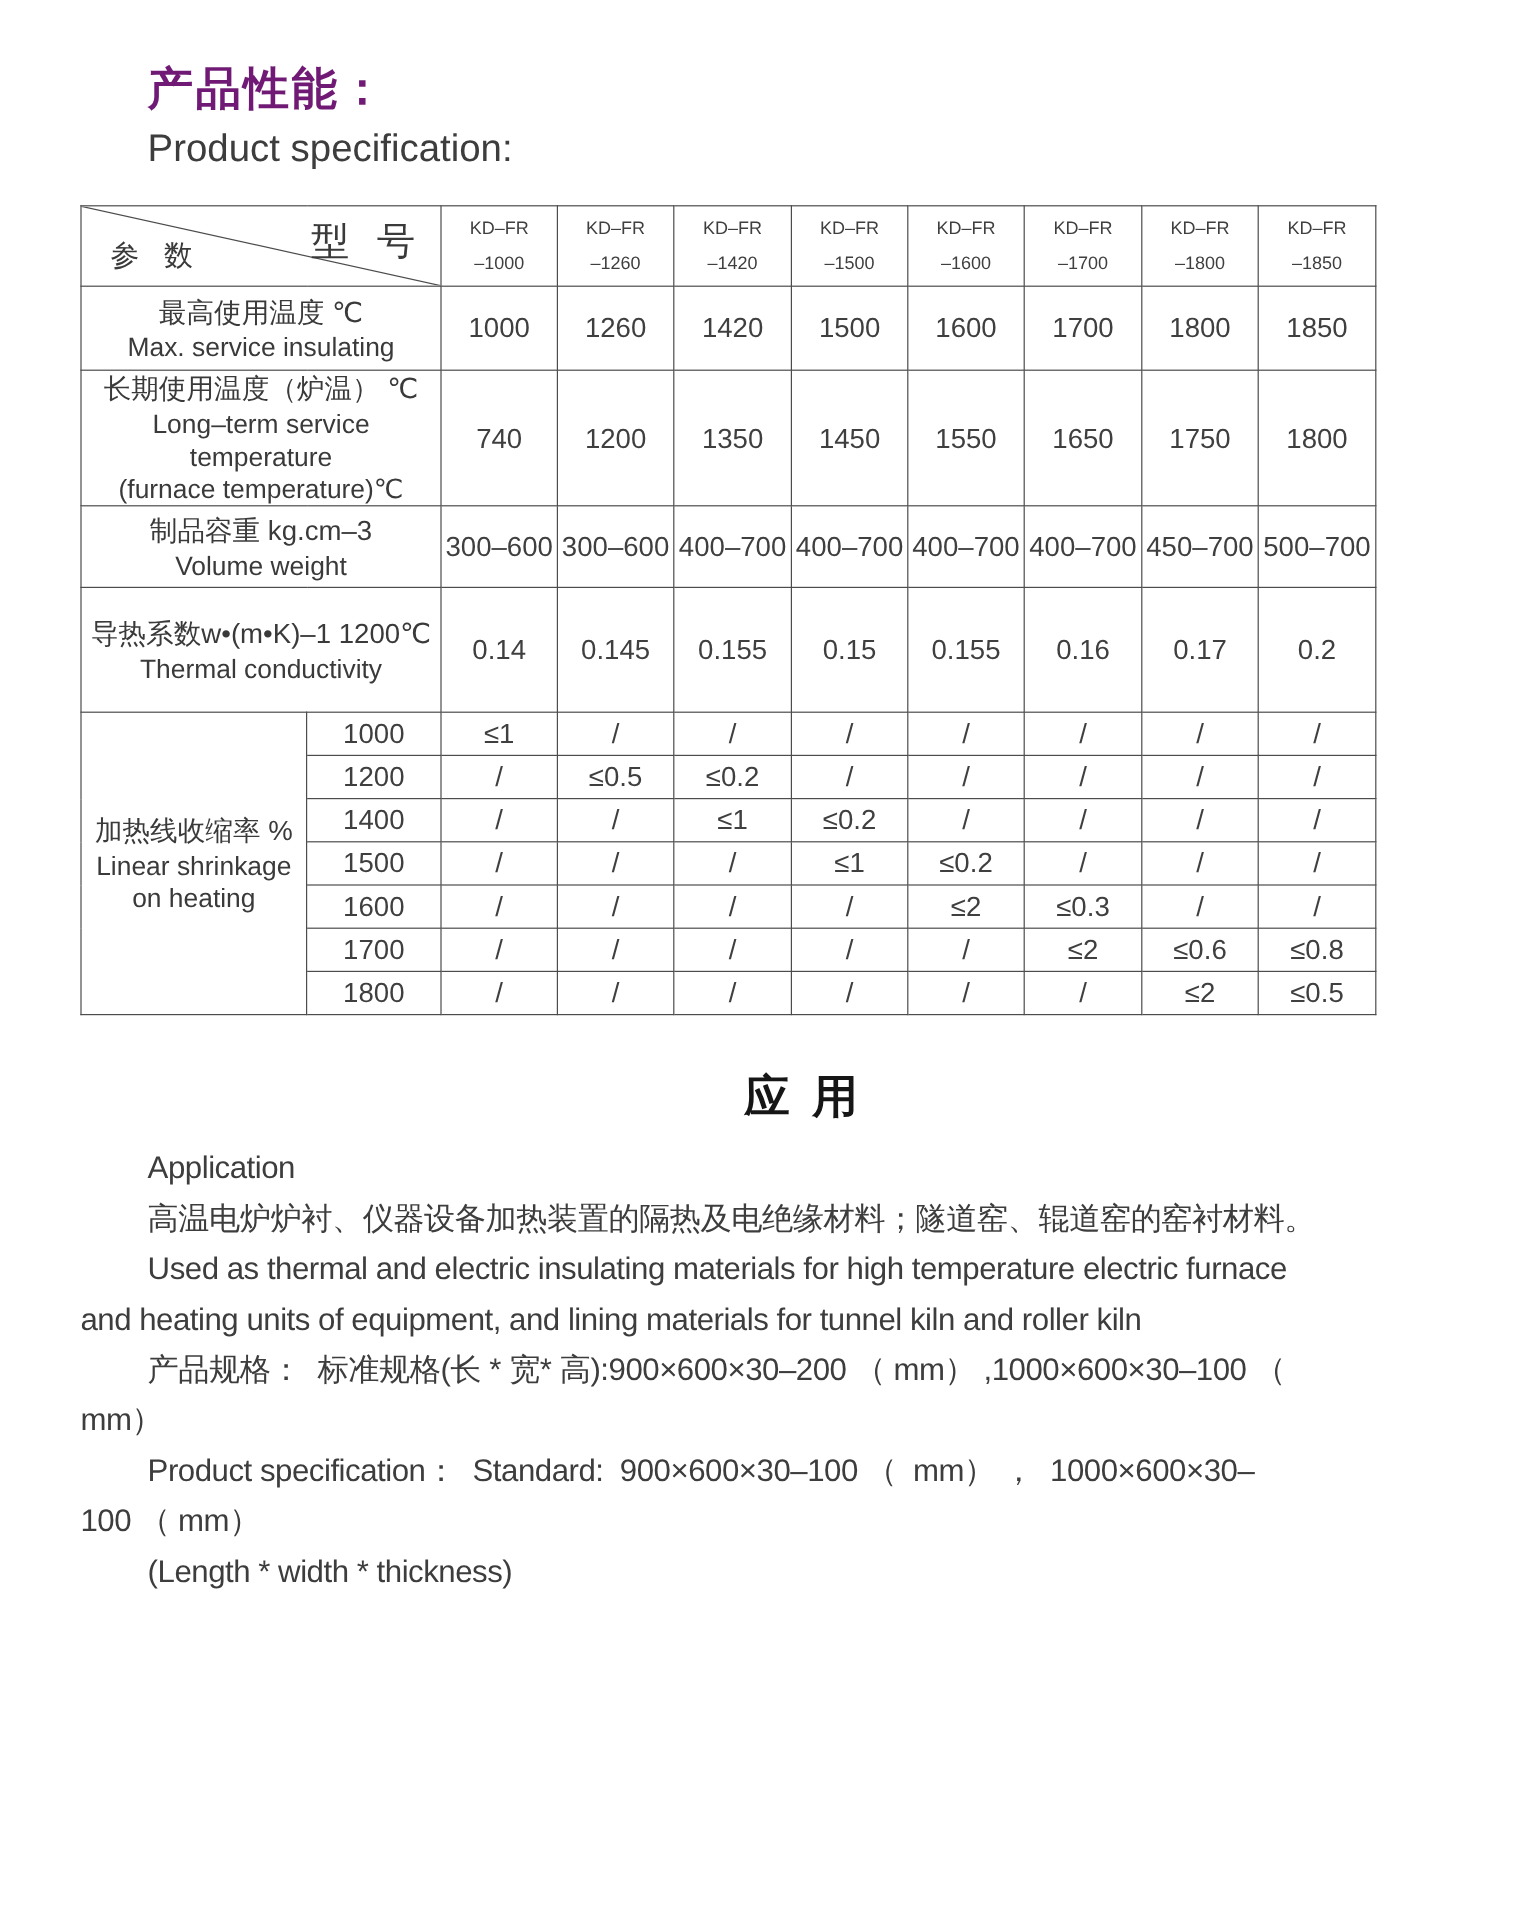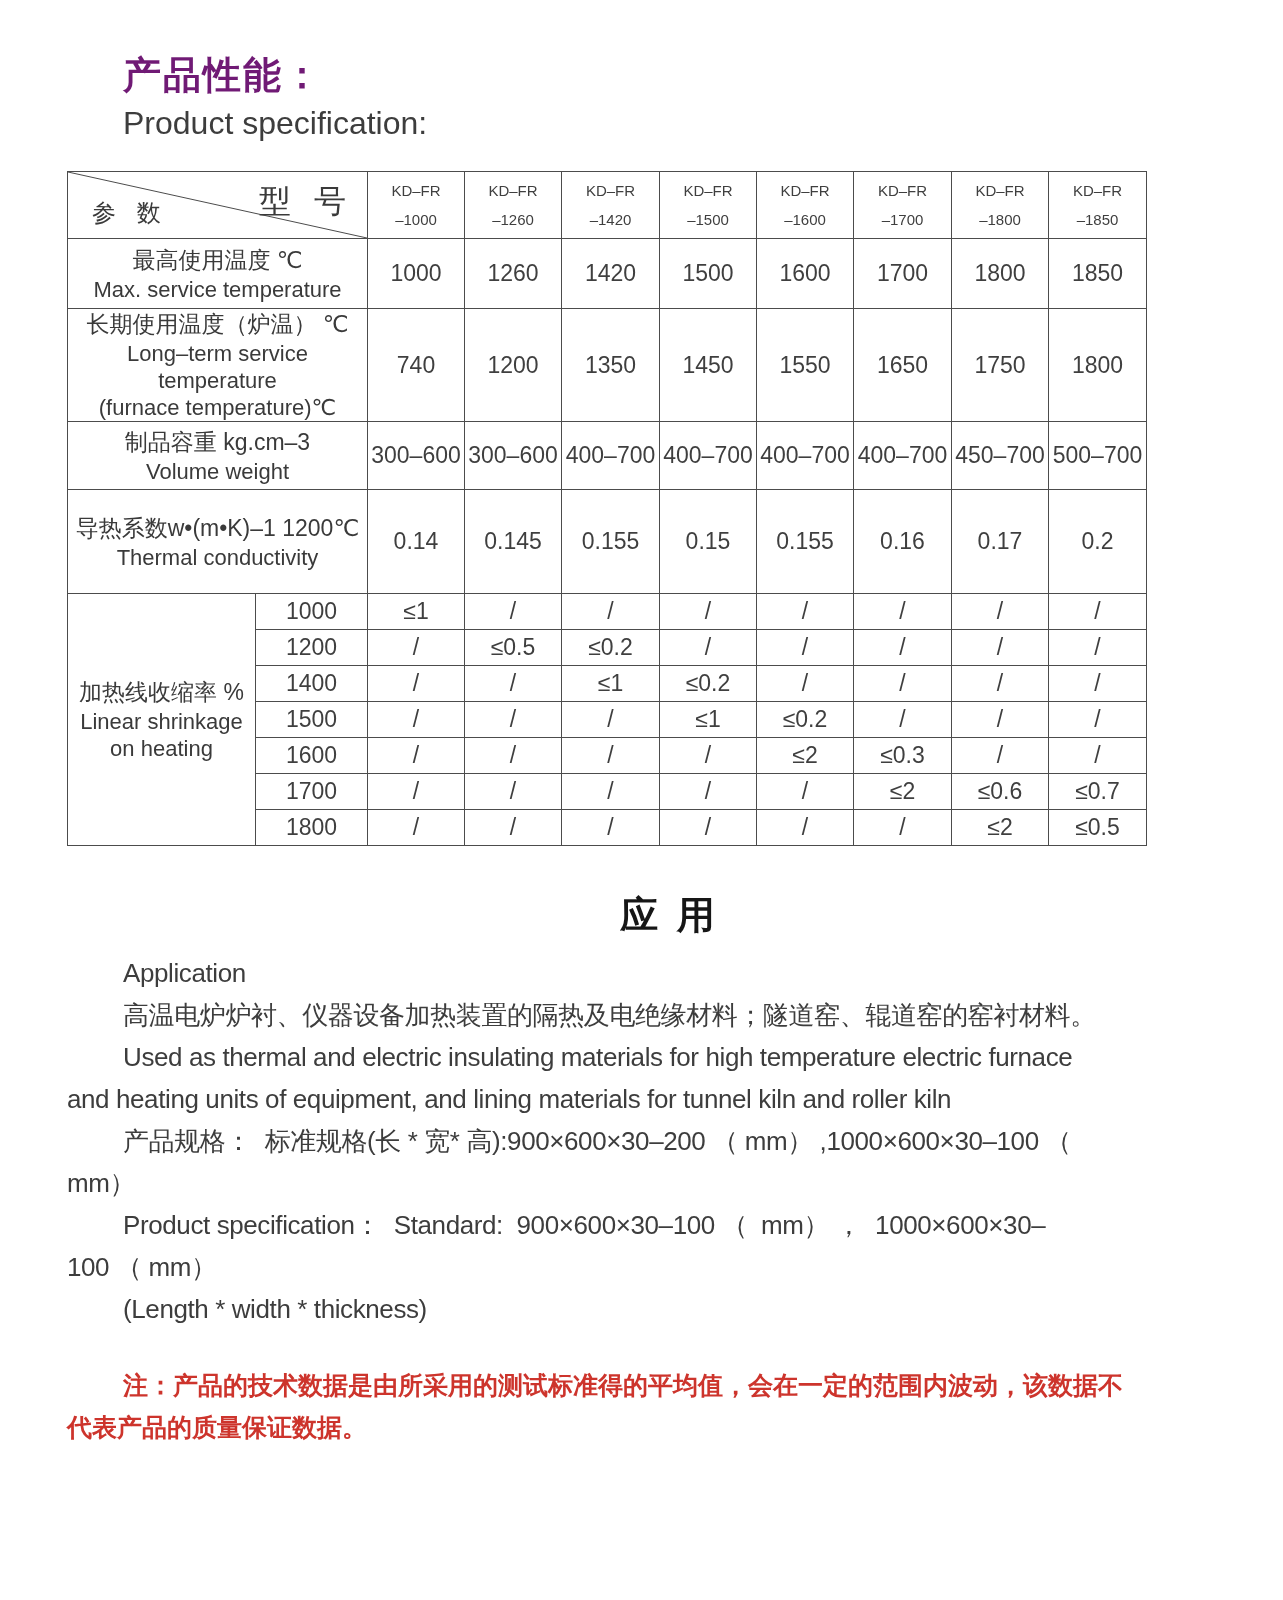--- a/index.html
+++ b/index.html
@@ -102,21 +102,21 @@
 –1700</td>
       <td class="c-model">KD–FR
 –1800</td>
       <td class="c-model">KD–FR
 –1850</td>
     </tr>
 
     <tr style="height:70px">
       <td colspan="2" class="c-label">
         <div class="lz">最高使用温度  ℃</div>
-        <div class="le">Max. service temperature</div>
+        <div class="le">Max. service insulating</div>
       </td>
       <td class="c-val">1000</td>
       <td class="c-val">1260</td>
       <td class="c-val">1420</td>
       <td class="c-val">1500</td>
       <td class="c-val">1600</td>
       <td class="c-val">1700</td>
       <td class="c-val">1800</td>
       <td class="c-val">1850</td>
     </tr>
@@ -229,21 +229,21 @@
     </tr>
     <tr style="height:36px">
       <td class="c-temp">1700</td>
       <td class="c-val">/</td>
       <td class="c-val">/</td>
       <td class="c-val">/</td>
       <td class="c-val">/</td>
       <td class="c-val">/</td>
       <td class="c-val">≤2</td>
       <td class="c-val">≤0.6</td>
-      <td class="c-val">≤0.7</td>
+      <td class="c-val">≤0.8</td>
     </tr>
     <tr style="height:36px">
       <td class="c-temp">1800</td>
       <td class="c-val">/</td>
       <td class="c-val">/</td>
       <td class="c-val">/</td>
       <td class="c-val">/</td>
       <td class="c-val">/</td>
       <td class="c-val">/</td>
       <td class="c-val">≤2</td>
@@ -256,16 +256,14 @@
   <p class="body">Application</p>
   <p class="body">高温电炉炉衬、仪器设备加热装置的隔热及电绝缘材料；隧道窑、辊道窑的窑衬材料。</p>
   <p class="body">Used as thermal and electric insulating materials for high temperature electric furnace
 and heating units of equipment, and lining materials for tunnel kiln and roller kiln</p>
   <p class="body">产品规格：  标准规格(长 * 宽* 高):900×600×30–200 （ mm） ,1000×600×30–100 （
 mm）</p>
   <p class="body">Product specification：  Standard:  900×600×30–100 （  mm） ，  1000×600×30–
 100 （ mm）</p>
   <p class="body">(Length * width * thickness)</p>
 
-  <p class="note">注：产品的技术数据是由所采用的测试标准得的平均值，会在一定的范围内波动，该数据不
-代表产品的质量保证数据。</p>
 
 </div>
 
 </body></html>

